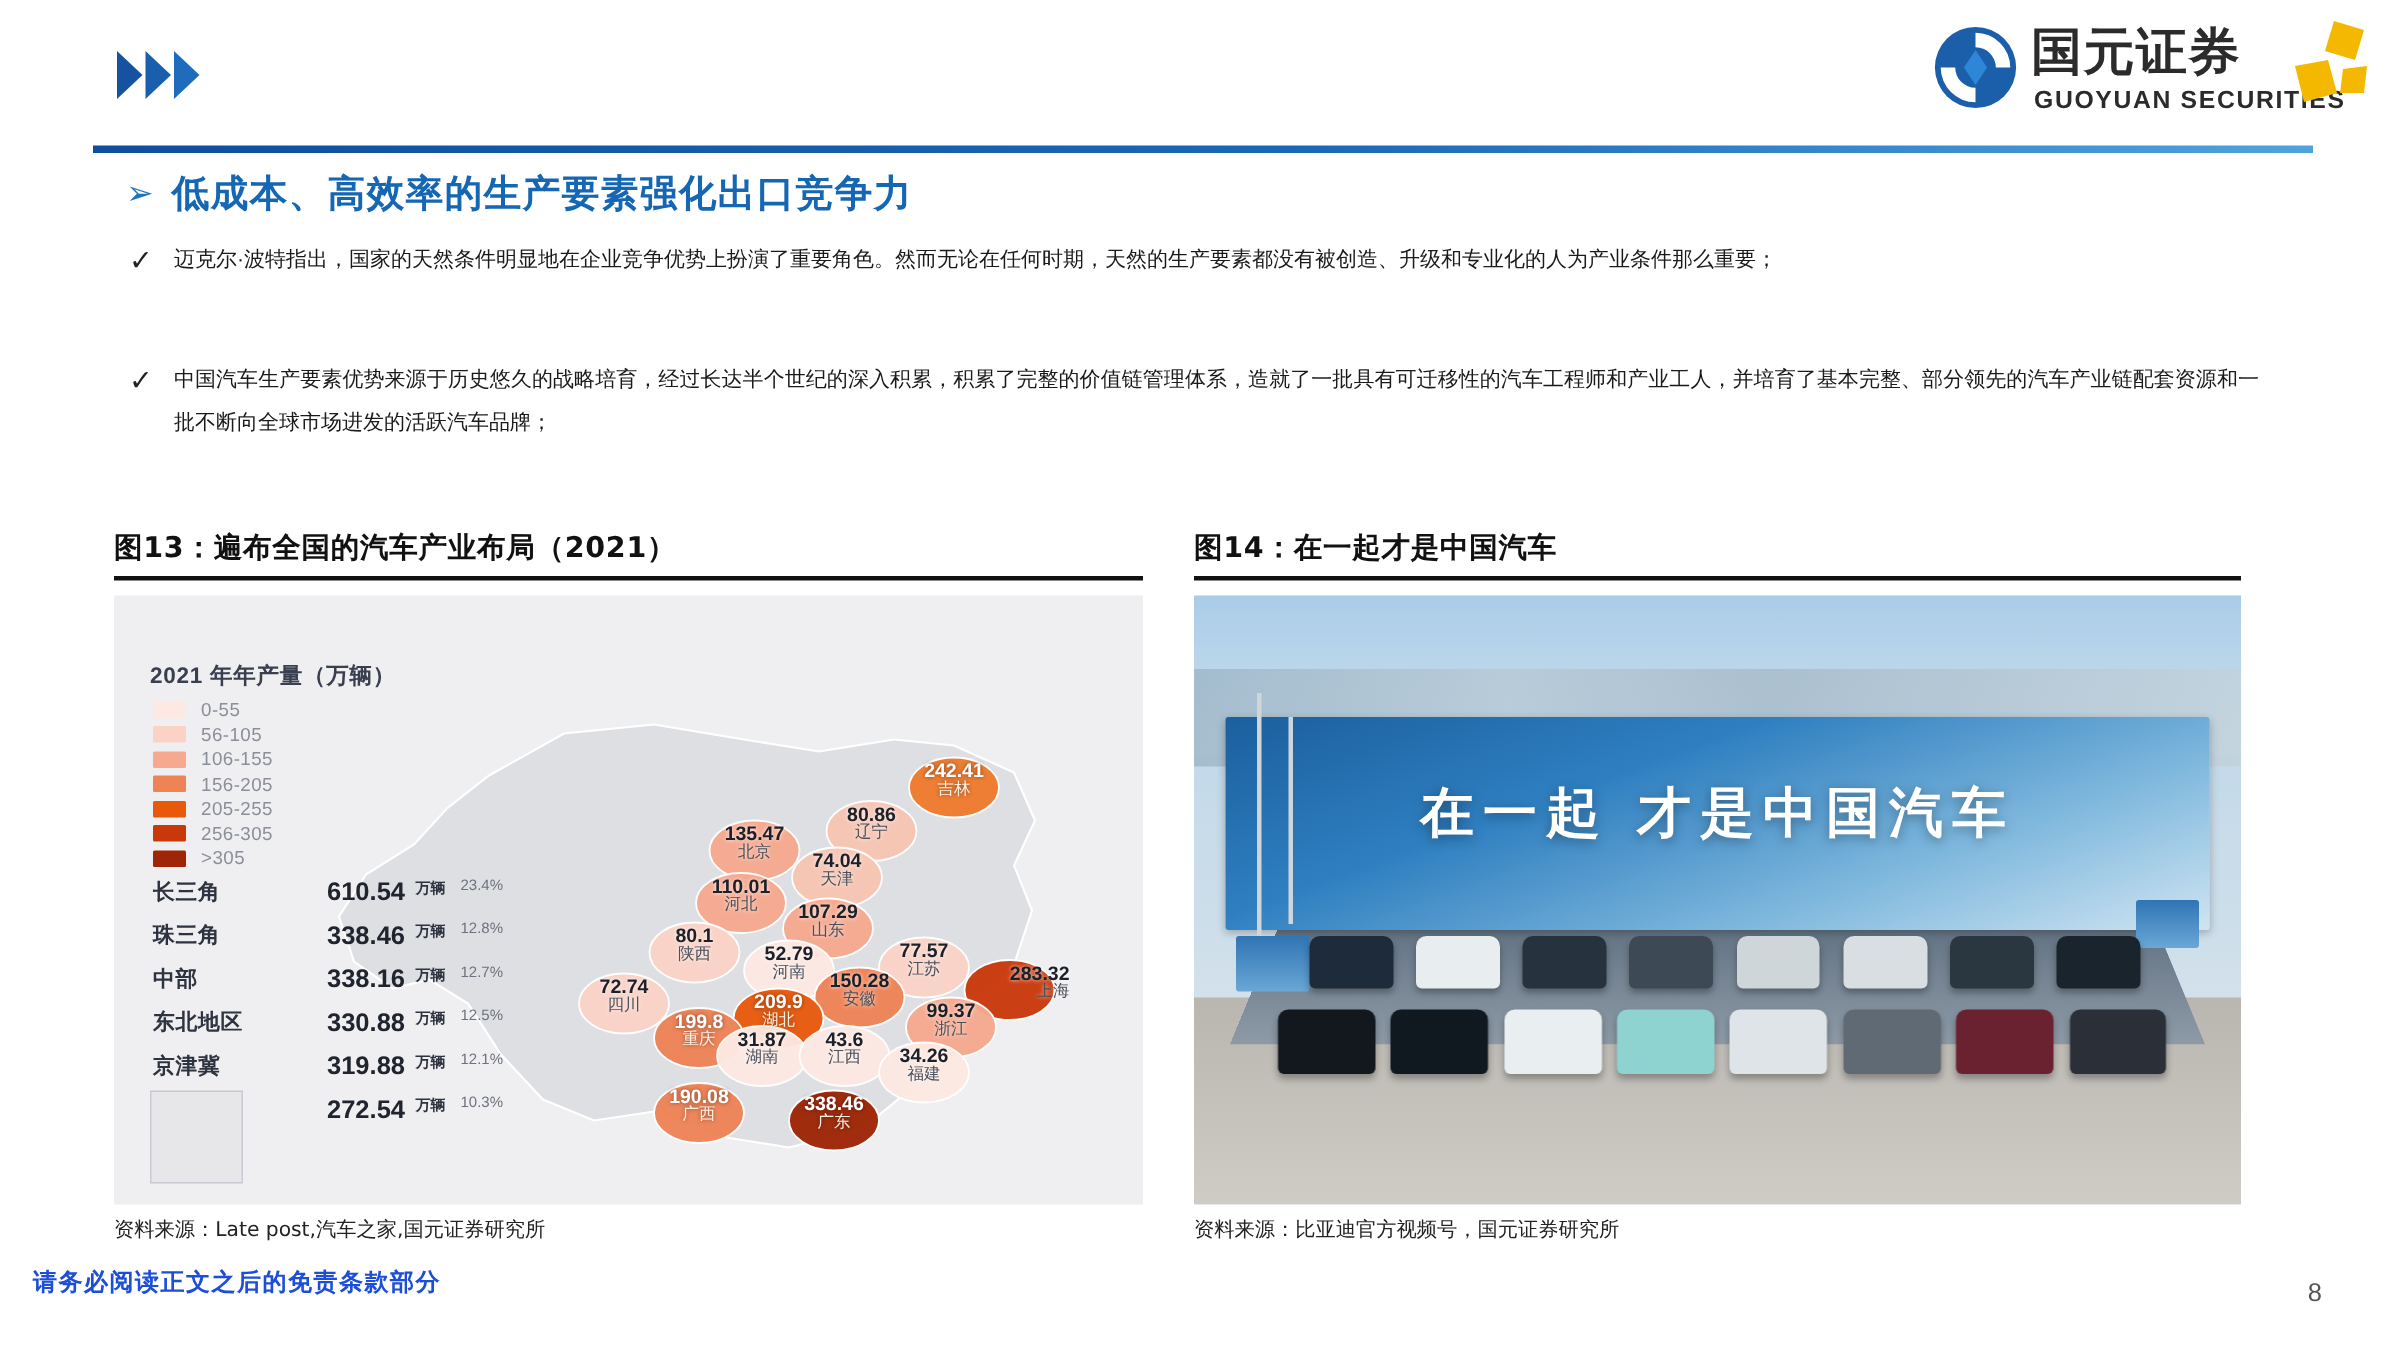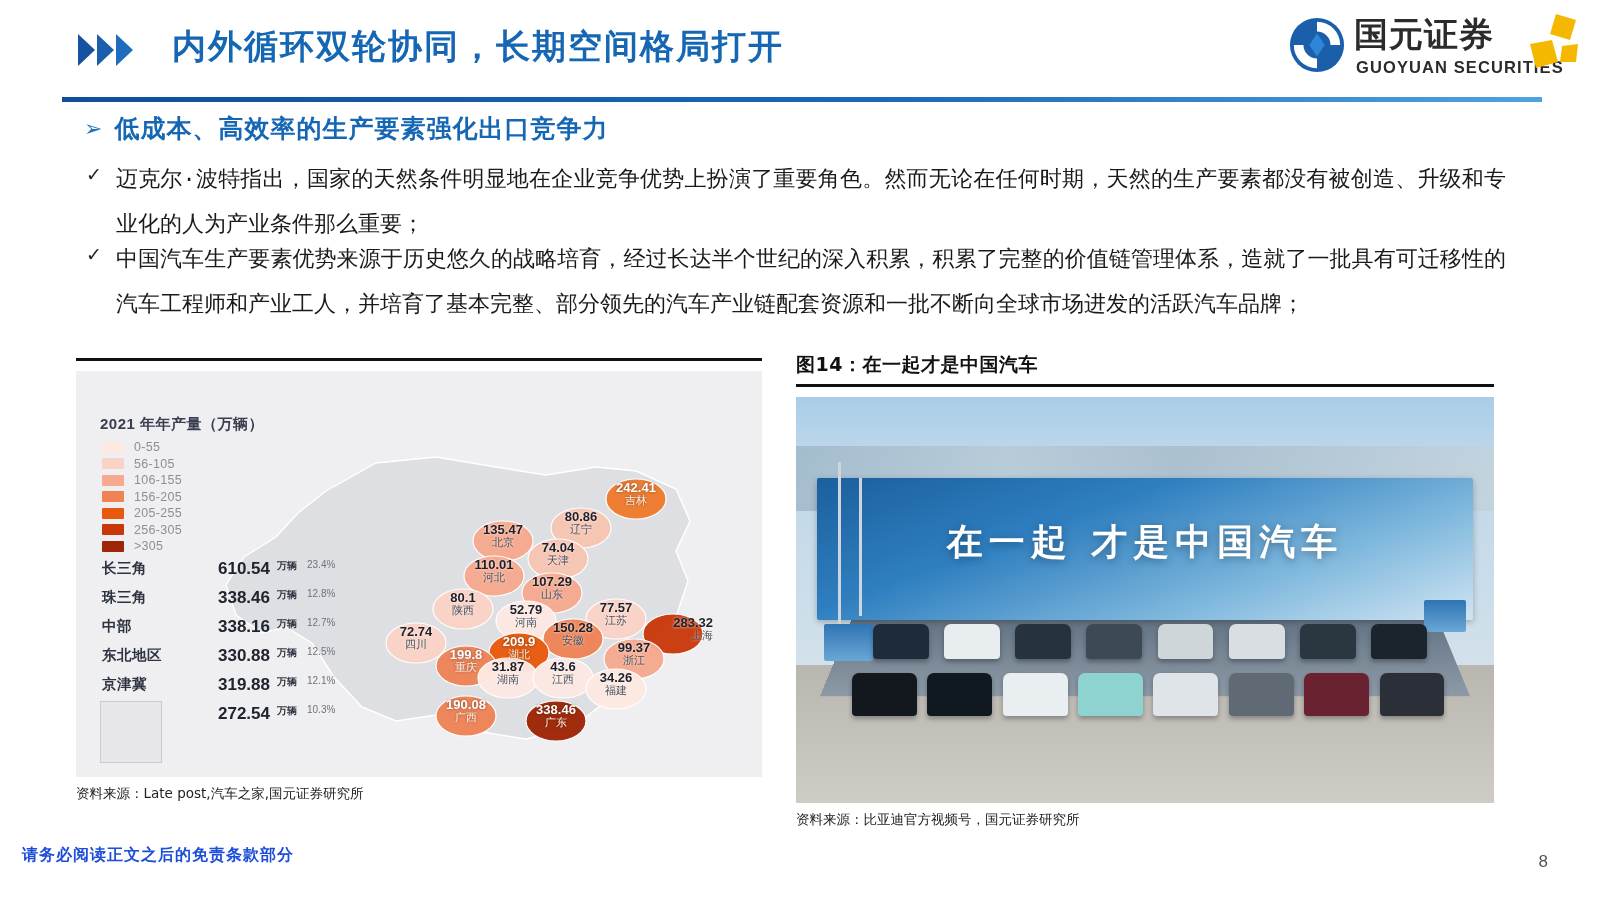--- a/index.html
+++ b/index.html
@@ -36,22 +36,22 @@
           background:linear-gradient(90deg,#0f4e9c 0%,#1a68b7 55%,#4fa3dd 100%); }
 
   
   .subhead { position:absolute; left:84px; top:112px; display:flex; align-items:center; gap:12px; }
   .subhead .arrow { color:#1f74c0; font-size:22px; line-height:1; }
   .subhead .txt { font-size:25px; font-weight:bold; color:#1667b3; letter-spacing:1px;
                   font-family:"DejaVu Sans","Liberation Sans",sans-serif; }
 
   .bullet { position:absolute; left:86px; width:1420px; display:flex; gap:14px; }
   .bullet .tick { font-size:19px; color:#222; line-height:1.75; flex:0 0 auto; }
-  .bullet .ptext { font-size:22px; color:#1a1a1a; line-height:2.05; text-align:justify;
-                   font-family:Liberation Mono, monospace; }
+  .bullet .ptext { font-size:14px; color:#1a1a1a; line-height:2.05; text-align:justify;
+                   font-family:Liberation Sans, sans-serif; }
   #bullet1 { top:158px; }
   #bullet2 { top:238px; }
 
   
   .fig { position:absolute; }
   .fig-title { font-size:19px; font-weight:bold; color:#111; letter-spacing:.5px;
                font-family:"DejaVu Sans","Liberation Sans",sans-serif; }
   .fig-underline { height:3px; background:#111; margin-top:6px; }
   .fig-source { font-size:13.5px; color:#222; margin-top:8px;
                 font-family:"DejaVu Sans","Liberation Sans",sans-serif; }
@@ -117,21 +117,20 @@
 <body>
 
 <div class="page">
 
   <div class="header">
     <div class="chevrons">
       <div class="chev c1"></div>
         <div class="chev c2"></div>
         <div class="chev c3"></div>
     </div>
-    <div class="page-title">内外循环双轮协同，长期空间格局打开</div>
 
     <div class="logo">
       <svg class="logo-mark" viewBox="0 0 60 60">
         <circle cx="30" cy="30" r="28" fill="#1b5faa"></circle>
         <path d="M30 6 A24 24 0 0 1 54 30 L44 30 A14 14 0 0 0 30 16 Z" fill="#ffffff"></path>
         <path d="M30 54 A24 24 0 0 1 6 30 L16 30 A14 14 0 0 0 30 44 Z" fill="#ffffff"></path>
         <polygon points="30,18 38,30 30,42 22,30" fill="#2e86d6"></polygon>
       </svg>
       <div class="logo-cn">国元证券</div>
       <div class="logo-en">GUOYUAN SECURITIES</div>
@@ -152,20 +151,21 @@
   <div class="bullet" id="bullet1">
     <span class="tick">✓</span>
     <span class="ptext">迈克尔·波特指出，国家的天然条件明显地在企业竞争优势上扮演了重要角色。然而无论在任何时期，天然的生产要素都没有被创造、升级和专业化的人为产业条件那么重要；</span>
   </div>
   <div class="bullet" id="bullet2">
     <span class="tick">✓</span>
     <span class="ptext">中国汽车生产要素优势来源于历史悠久的战略培育，经过长达半个世纪的深入积累，积累了完整的价值链管理体系，造就了一批具有可迁移性的汽车工程师和产业工人，并培育了基本完整、部分领先的汽车产业链配套资源和一批不断向全球市场进发的活跃汽车品牌；</span>
   </div>
 
   <div class="fig" id="fig13">
+    <div class="fig-title">图13：遍布全国的汽车产业布局（2021）</div>
     <div class="fig-underline"></div>
 
     <div class="map-box">
 
       <svg viewBox="0 0 686 406" style="position:absolute;left:0;top:0;width:686px;height:406px">
         <path d="M250,120 L300,92 L360,86 L420,96 L470,104 L520,96 L560,100 L600,118 L614,150
                  L600,180 L612,210 L600,246 L576,268 L560,300 L530,330 L498,356 L450,368
                  L400,360 L360,344 L320,350 L286,336 L258,306 L236,272 L210,256 L186,262
                  L160,244 L150,214 L168,186 L200,166 L222,142 Z" fill="#dedfe3" stroke="#ffffff" stroke-width="1.4"></path>
         <g id="prov-shapes" stroke="#ffffff" stroke-width="1.2">

